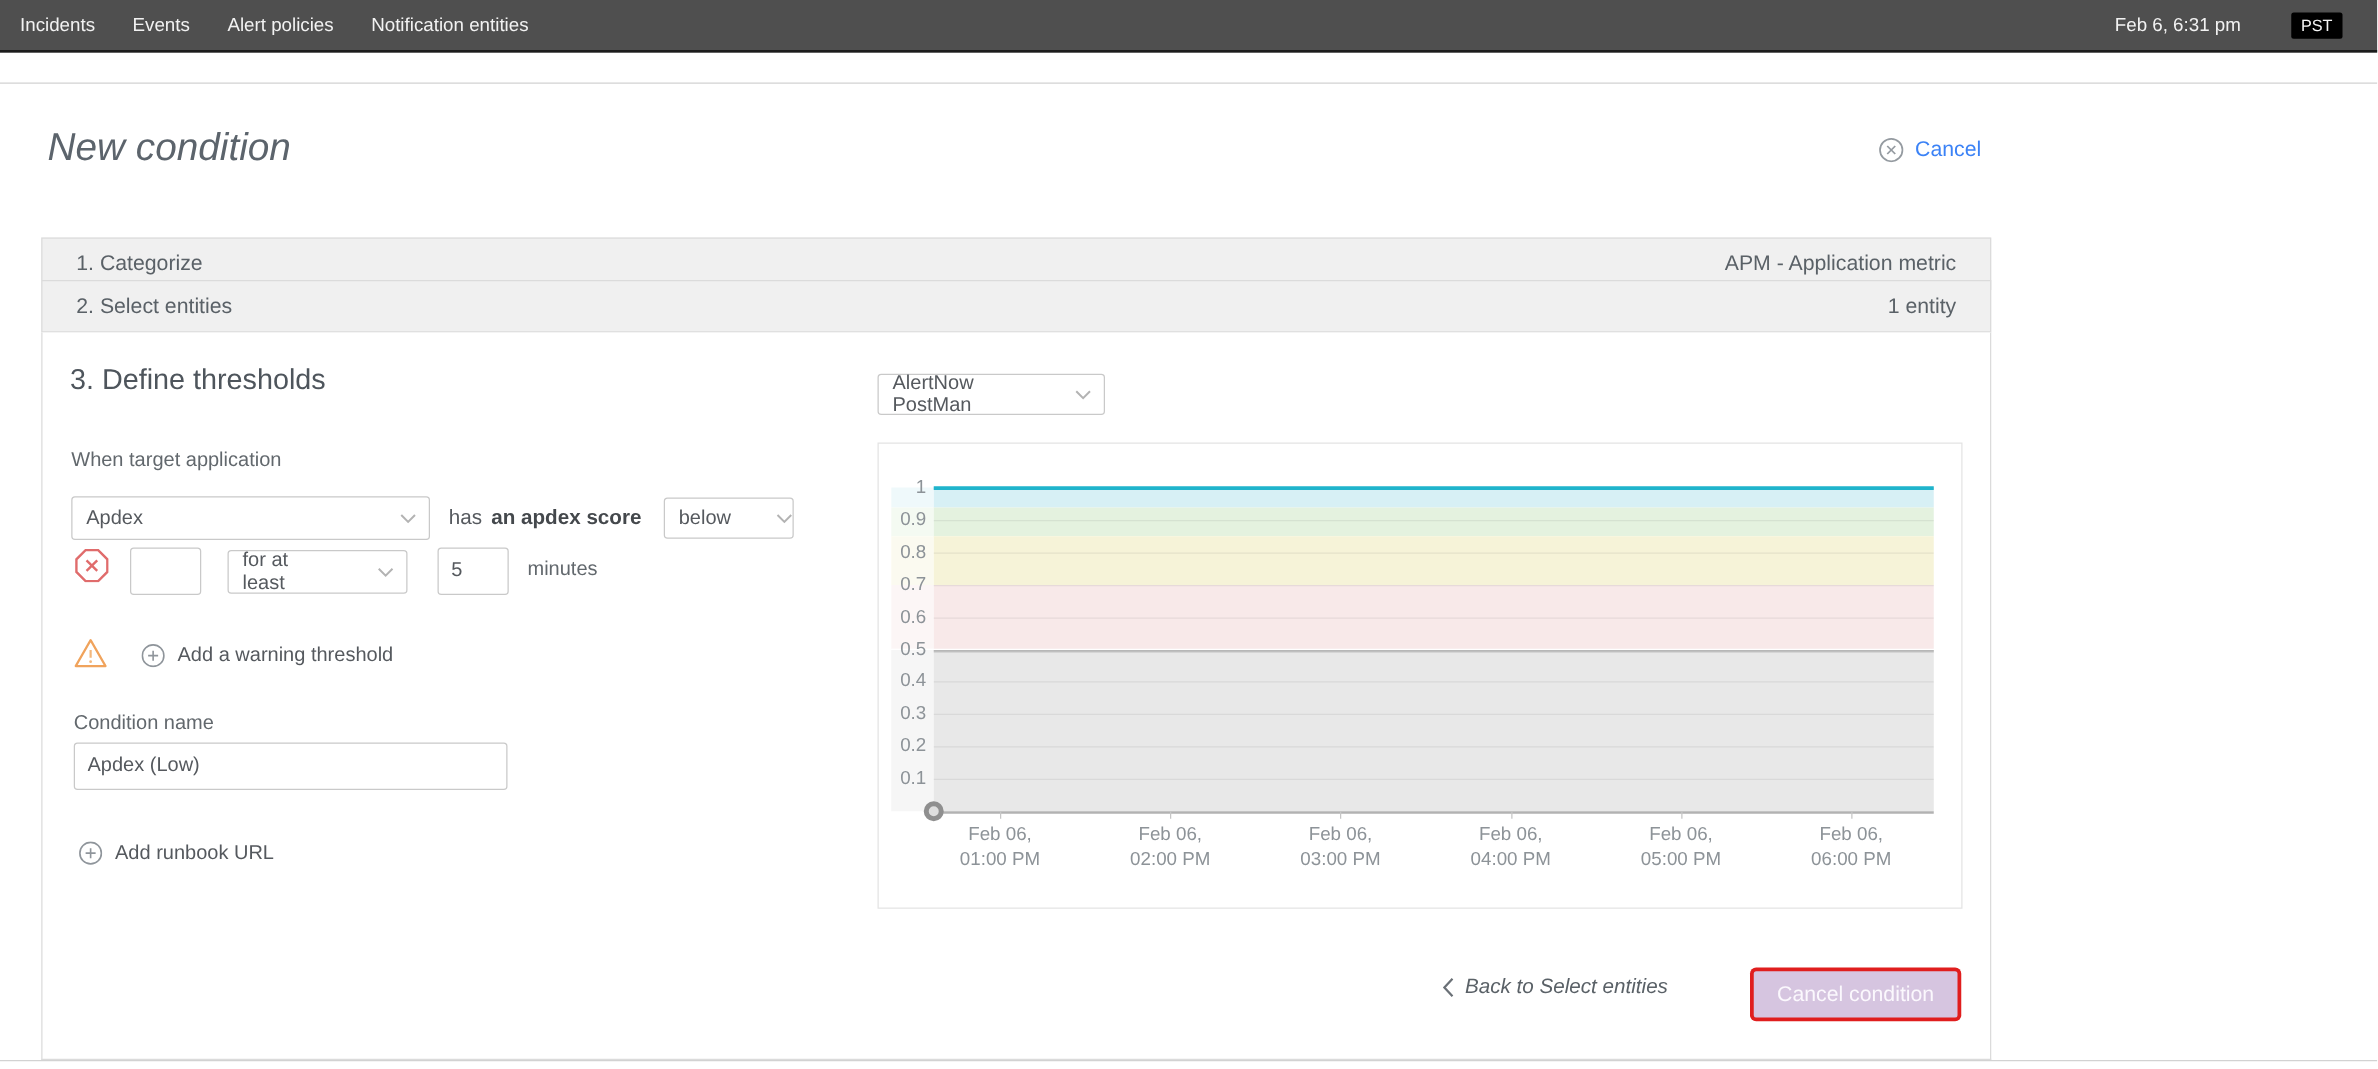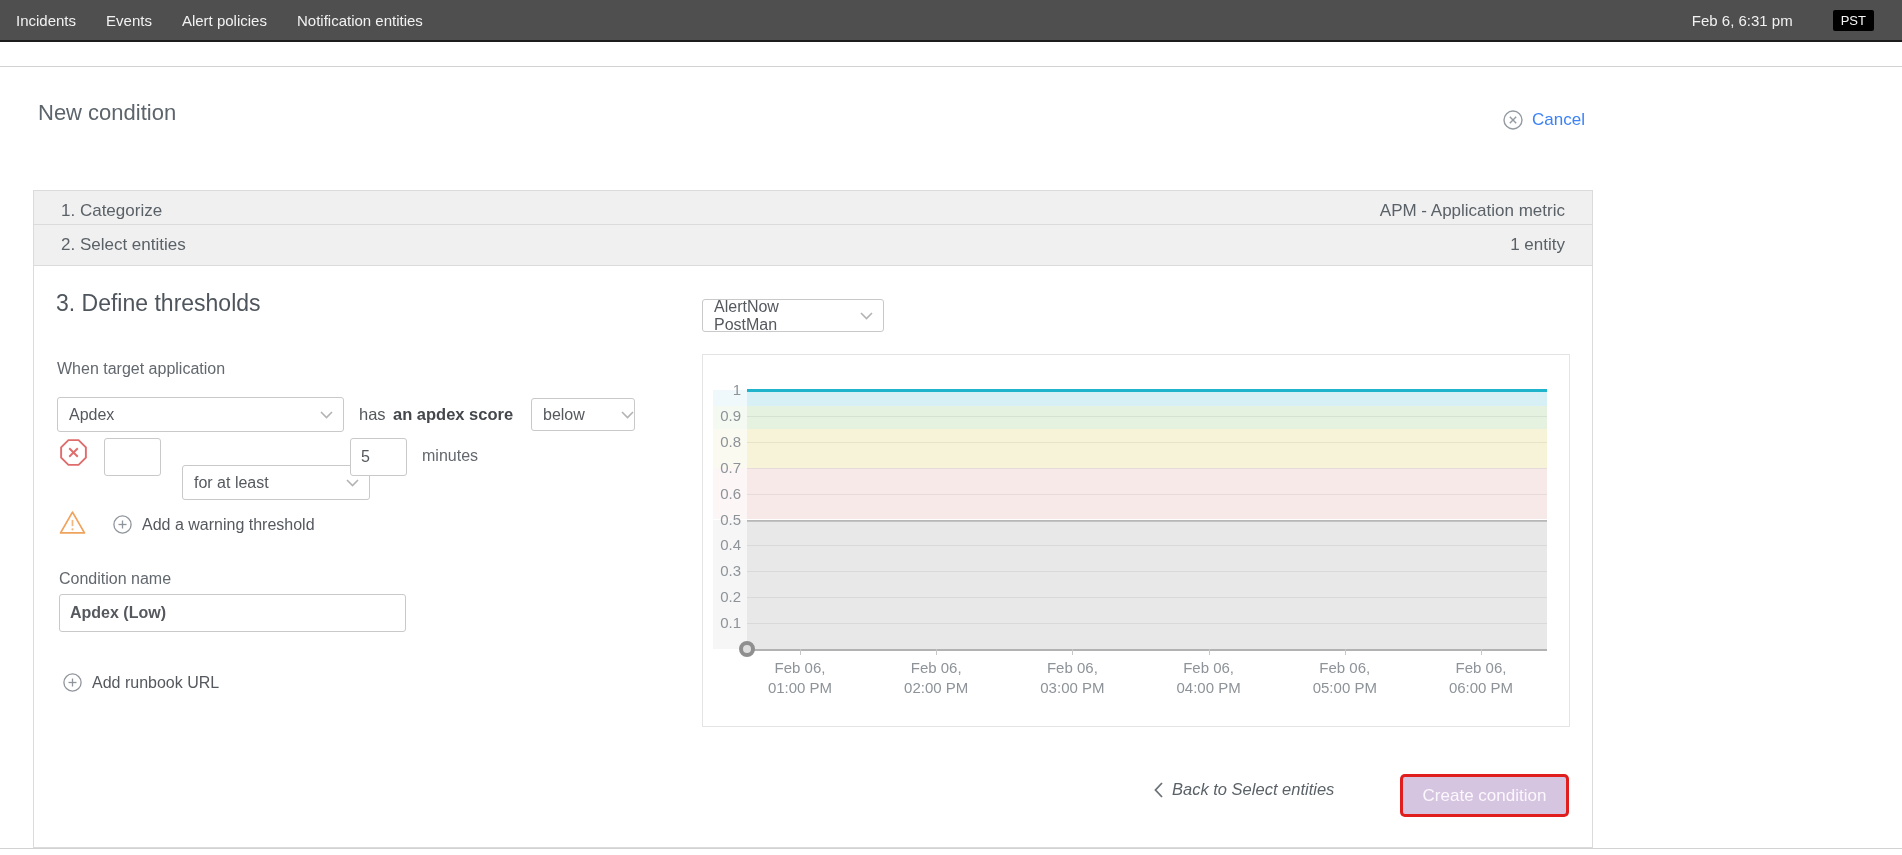--- a/index.html
+++ b/index.html
@@ -16,21 +16,21 @@
   .nav-time { color:#f2f2f2; font-size:15px; }
   .tz-badge { background:#000000; color:#f5f5f5; font-size:13px; padding:3px 8px;
               border-radius:2px; margin-left:10px; }
 
   .divider-top { position:absolute; top:66px; left:0; right:0; border-top:1px solid #d2d2d2; }
   .divider-bottom { position:absolute; top:848px; left:0; right:0; border-top:1px solid #d2d2d2; }
 
   
   .container { position:absolute; left:33px; top:66px; width:1560px; height:782px; }
 
-  .page-title { position:absolute; left:5px; top:34px; font-size:22px; color:#5c646c; font-weight:400; }
+  .page-title { position:absolute; left:5px; top:34px; font-size:31px; color:#5c646c; font-weight:400;font-style:italic; }
   .cancel-btn { position:absolute; right:8px; top:44px; display:flex; align-items:flex-start; gap:9px;
                 color:#3b82f6; font-size:17px; cursor:pointer; }
 
   .step-row { position:absolute; left:0; right:0; height:42px; background:#f0f0f0;
               border:1px solid #dbdbdb; display:flex; align-items:center;
               justify-content:space-between; padding:0 27px; font-size:17px; color:#5a6167;
               cursor:pointer; }
   #step-row-1 { top:124px;gap:12px; }
   #step-row-2 { top:158px; }
 
@@ -49,30 +49,30 @@
                font-size:16px; color:#55595e; padding:0 10px; font-family:"Liberation Sans",sans-serif;
                outline:none; background:#fff; }
 
   #target-select { left:23px; top:131px; width:287px; }
   #has-text { position:absolute; left:325px; top:139px; font-size:16.5px; color:#55595e; }
   #metric-phrase { position:absolute; left:359px; top:139px; font-size:16.5px; font-weight:bold; color:#44484c; }
   #operator-select { left:497px; top:132px; width:104px; height:33px; }
 
   #critical-icon { position:absolute; left:26px; top:173px; }
   #critical-input { left:70px; top:172px; width:57px; }
-  #duration-select { left:148px; top:174px; width:188px;margin-top:25px; }
+  #duration-select { left:148px; top:174px; width:144px; }
   #duration-input { left:316px; top:172px; width:57px; }
   #minutes-label { left:388px; top:181px; }
 
   #warning-icon { position:absolute; left:25px; top:244px; }
   .add-link { position:absolute; display:flex; align-items:center; gap:10px; font-size:16px;
               color:#55595e; cursor:pointer; }
   #add-warning-link { left:79px; top:249px; }
   #condition-name-label { left:25px; top:304px; }
-  #condition-name-input { left:25px; top:328px; width:347px;font-weight:bold; }
+  #condition-name-input { left:25px; top:328px; width:347px; }
   #add-runbook-link { left:29px; top:407px;align-items:flex-end; }
 
   
   #entity-select { left:668px; top:33px; width:182px; height:33px; }
 
   .chart-card { position:absolute; left:668px; top:88px; width:868px; height:373px;
                 background:#fff; border:1px solid #e4e4e4; }
   .plot { position:absolute; left:44px; top:35px; width:800px; height:259px; }
   .gutter-tint { position:absolute; left:10px; top:35px; width:34px; height:259px; opacity:0.38; }
   .band { position:absolute; left:0; right:0; }
@@ -296,17 +296,17 @@
       </div>
 
       <div class="back-link">
         <span style="display:flex">
           <svg width="9" height="16" viewBox="0 0 9 16">
               <polyline points="8,1 1.5,8 8,15" fill="none" stroke="#6b7177" stroke-width="1.8"></polyline>
             </svg>
         </span>
         <span>Back to Select entities</span>
       </div>
-      <button class="create-btn">Create condition</button>
+      <button class="create-btn">Cancel condition</button>
 
     </div>
   </div>
 </div>
 
 </body></html>

